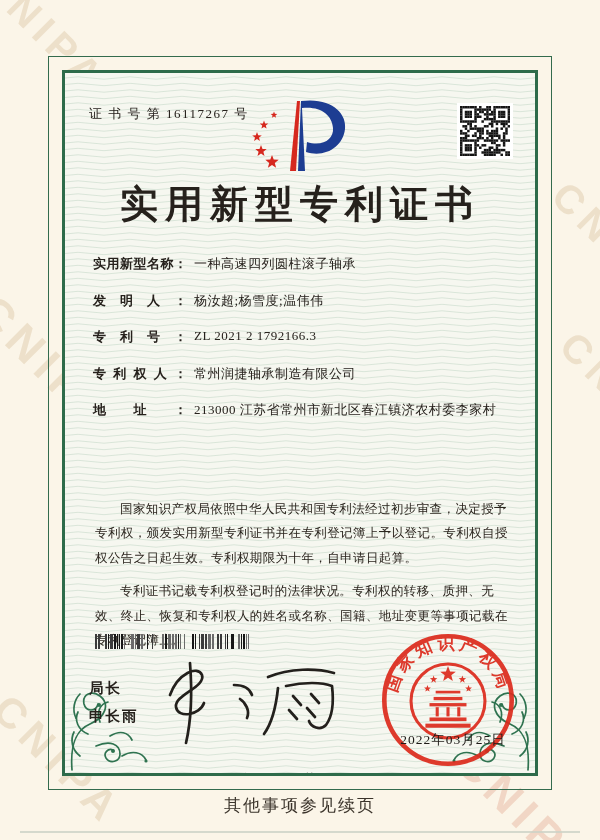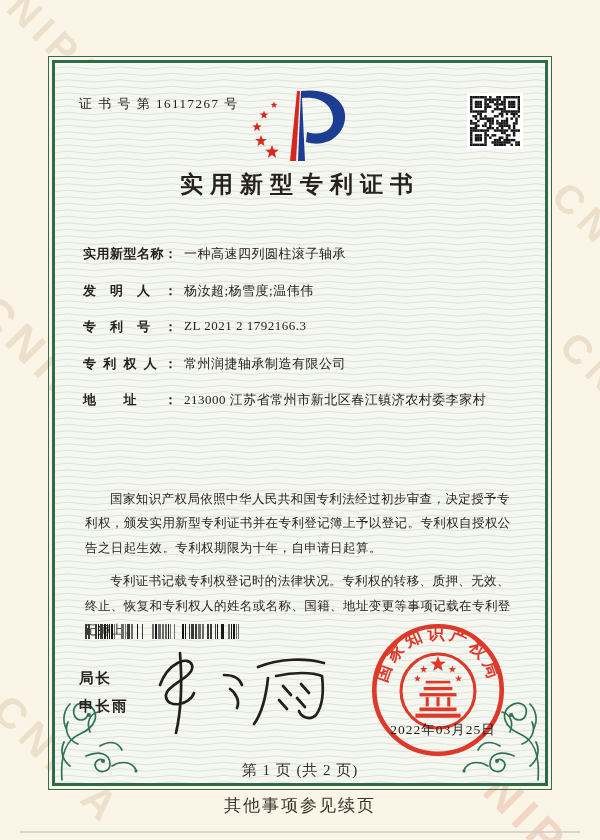--- a/index.html
+++ b/index.html
@@ -9,32 +9,32 @@
       font-weight:bold;letter-spacing:7px;color:rgba(205,174,132,.30);
       transform:rotate(45deg);z-index:0;white-space:nowrap;user-select:none;}
   .wm1{left:-34px;top:8px;font-size:40px;}
   .wm2{left:-40px;top:338px;font-size:46px;}
   .wm3{left:536px;top:222px;font-size:40px;}
   .wm4{left:544px;top:372px;font-size:40px;}
   .wm5{left:-24px;top:736px;font-size:42px;}
   .wm6{left:438px;top:788px;font-size:46px;color:rgba(222,156,128,.34);}
 
   .cert-outer{position:absolute;left:48px;top:56px;width:504px;height:734px;
-      border:1.5px solid #336b4d;padding:3px;box-sizing:border-box;z-index:1;}
+      border:1.5px solid #336b4d;padding:13px;box-sizing:border-box;z-index:1;}
   .cert-inner{position:relative;width:100%;height:100%;border:3px solid #2e6b4a;
       box-sizing:border-box;background:#f6f7f0;overflow:hidden;}
   .waves{position:absolute;inset:0;z-index:0;}
   .flourish{position:absolute;z-index:1;}
   .fl-left{left:1px;bottom:1px;}
   .fl-right{right:1px;bottom:1px;transform:scaleX(-1);}
 
   .cert-no{position:absolute;left:24px;top:32px;font-size:13px;letter-spacing:1.5px;z-index:2;}
   .logo{position:absolute;left:50%;transform:translateX(-50%);top:22px;z-index:2;}
   .qr{position:absolute;right:22px;top:30px;background:#fff;padding:3px;z-index:2;}
-  .title{position:absolute;left:0;right:0;top:106px;text-align:center;font-size:23px;
+  .title{position:absolute;left:0;right:0;top:106px;text-align:center;font-size:38px;
       font-weight:700;letter-spacing:7px;z-index:2;}
 
   .fields{position:absolute;left:28px;right:20px;top:182px;z-index:2;font-size:13px;}
   .frow{height:36.5px;white-space:nowrap;}
   .flabel{display:inline-block;width:94px;text-align:justify;text-align-last:justify;
       font-weight:600;vertical-align:top;}
   .fvalue{margin-left:7px;letter-spacing:.5px;}
   .fvalue-fixed{display:inline-block;width:132px;}
   .flabel2{display:inline-block;width:86px;font-weight:600;margin-left:4px;}
 

